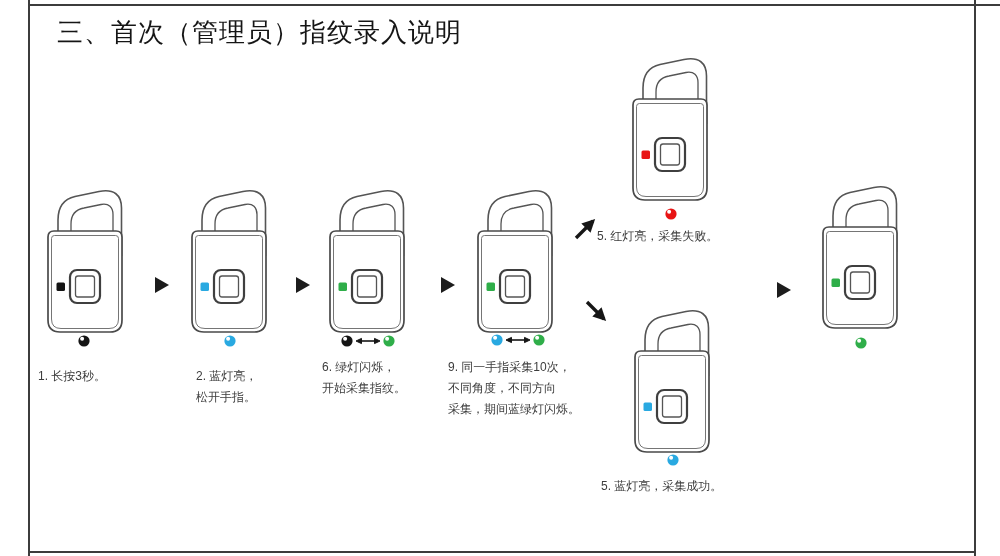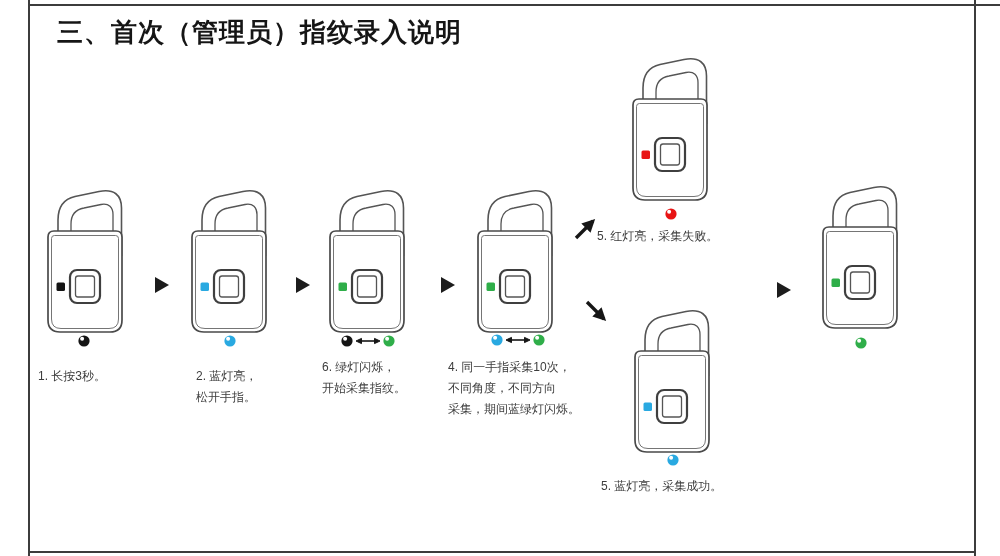--- a/index.html
+++ b/index.html
@@ -10,21 +10,21 @@
     font-family:"Liberation Sans", sans-serif;
     overflow:hidden;
   }
   .frame{position:absolute;background:#3c3c3c;}
   .frame.left{left:28px;top:0;width:2px;height:556px;}
   .frame.right{left:974px;top:0;width:2px;height:556px;}
   .frame.top{left:28px;top:4px;width:972px;height:2px;}
   .frame.bottom{left:28px;top:551px;width:947px;height:2px;}
   .title{
     position:absolute;left:57px;top:15px;margin:0;
-    font-size:26px;font-weight:700;color:#151515;letter-spacing:1px;
+    font-size:26px;font-weight:400;color:#151515;letter-spacing:1px;
   }
   .abs{position:absolute;display:block;}
   .step-label{
     position:absolute;
     font-size:12px;line-height:21px;color:#3d3d3d;
     white-space:pre-line;
   }
   .defs{position:absolute;width:0;height:0;overflow:hidden;}
 </style>
 </head>
@@ -112,21 +112,21 @@
   </svg>
   <svg class="abs" style="left:490px;top:333px" width="56" height="14">
     <use href="#led-dot" x="0" y="0" width="14" height="14" color="#29a9e1"></use>
     <g stroke="#161616" fill="#161616">
       <line x1="20" y1="7" x2="36" y2="7" stroke-width="1.6"></line>
       <polygon points="16,7 21.5,4.4 21.5,9.6"></polygon>
       <polygon points="40,7 34.5,4.4 34.5,9.6"></polygon>
     </g>
     <use href="#led-dot" x="42" y="0" width="14" height="14" color="#2fae49"></use>
   </svg>
-  <div class="step-label" style="left:448px;top:357px">4. 同一手指采集10次，
+  <div class="step-label" style="left:448px;top:357px">9. 同一手指采集10次，
 不同角度，不同方向
 采集，期间蓝绿灯闪烁。</div>
 
   <svg class="abs" style="left:570px;top:204px" width="36" height="40">
     <line x1="6" y1="34" x2="23" y2="17" stroke="#161616" stroke-width="3.4" marker-end="url(#ah)"></line>
   </svg>
   <svg class="abs" style="left:581px;top:296px" width="36" height="40">
     <line x1="6" y1="6" x2="23" y2="23" stroke="#161616" stroke-width="3.4" marker-end="url(#ah)"></line>
   </svg>
 

